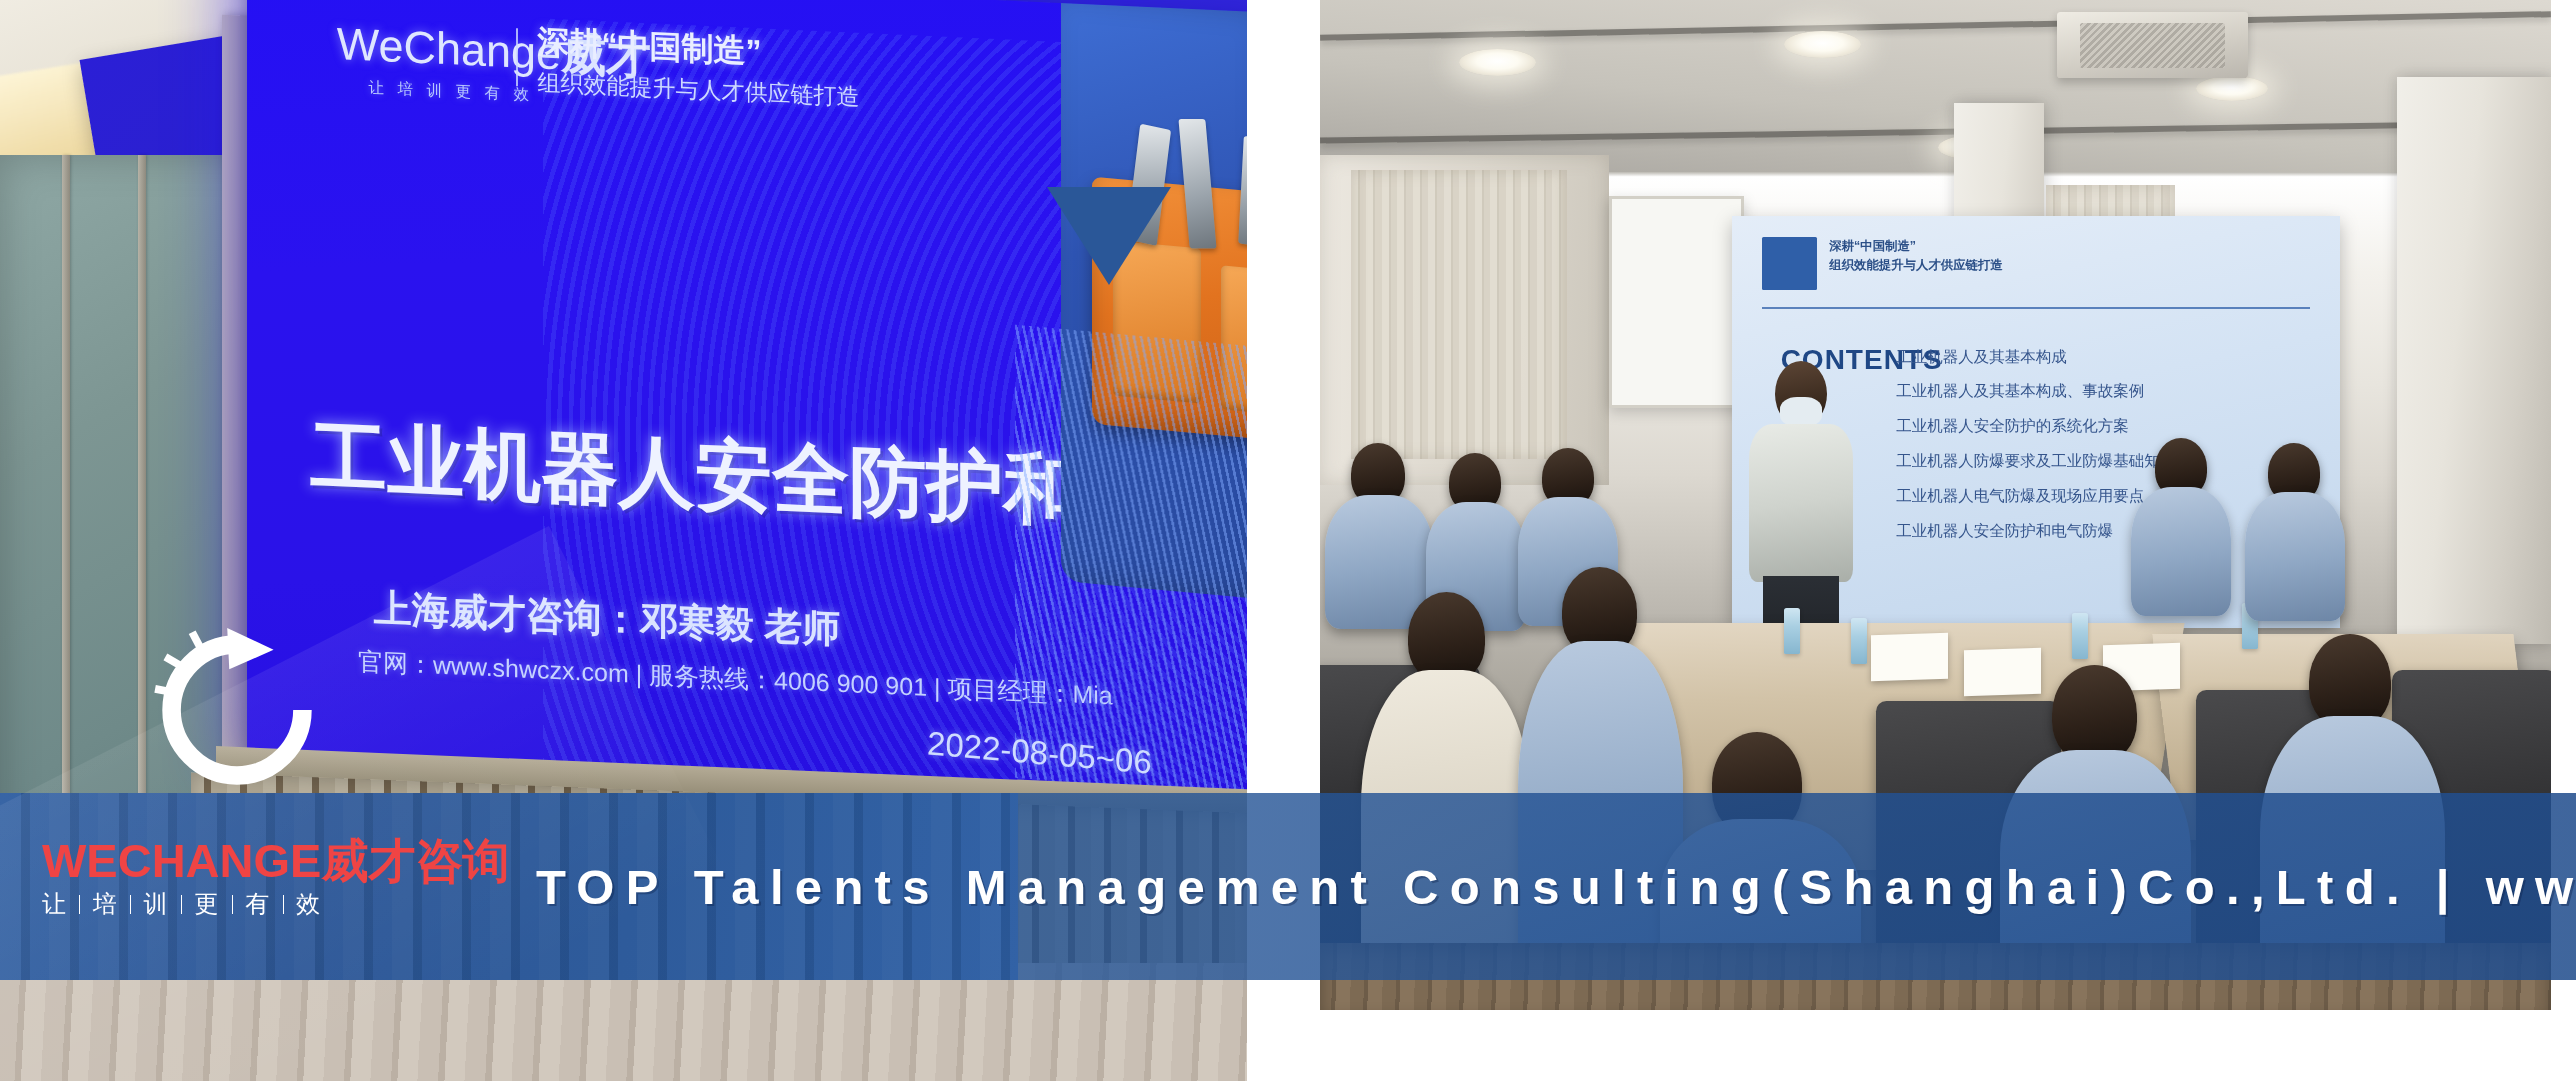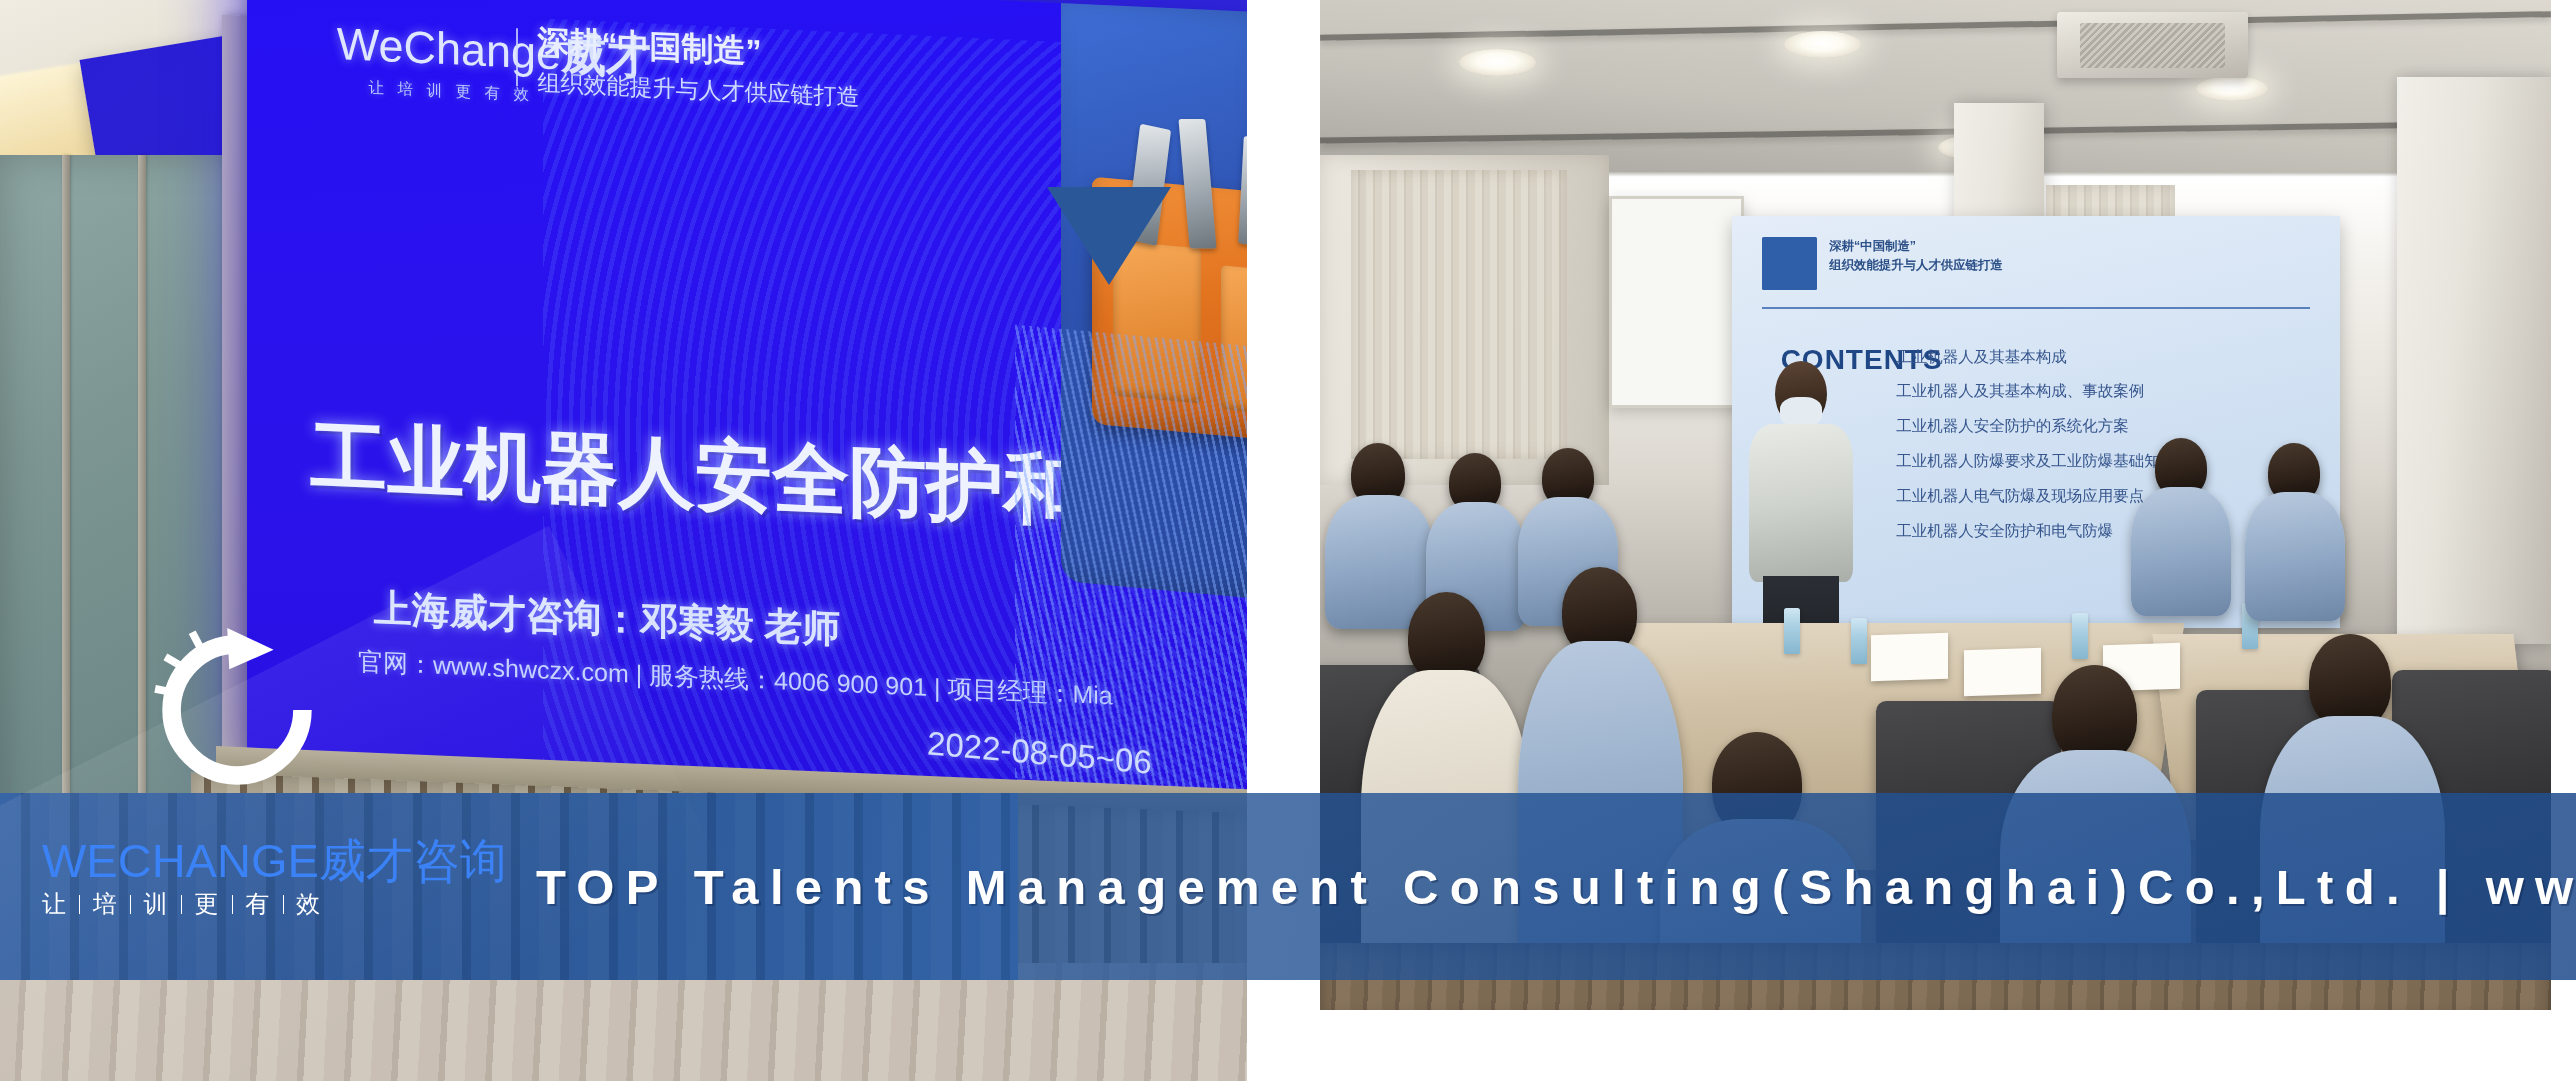--- a/index.html
+++ b/index.html
@@ -324,21 +324,21 @@
   }
   .banner-diag{
     position:absolute;left:-93px;top:-113px;width:773px;height:392px;
     background:linear-gradient(180deg,rgba(255,255,255,.075),rgba(255,255,255,0));
     transform:rotate(-27deg);
   }
   .banner-logo{
     position:absolute;left:42px;top:44px;z-index:33;
   }
   .bl-main{
-    color:#3b82f6;font-weight:normal;line-height:1;white-space:nowrap;
+    color:#ef4444;font-weight:bold;line-height:1;white-space:nowrap;
   }
   .bl-sub{
     color:#ffffff;line-height:1;white-space:nowrap;margin-top:8.2px;
   }
   .bl-sub span.sep{
     display:inline-block;width:1px;height:19.6px;background:#ffffff;
     vertical-align:middle;margin:0 12.4px 3.1px 12.4px;
   }
   .banner-text{
     position:absolute;left:536px;top:0;height:187px;

